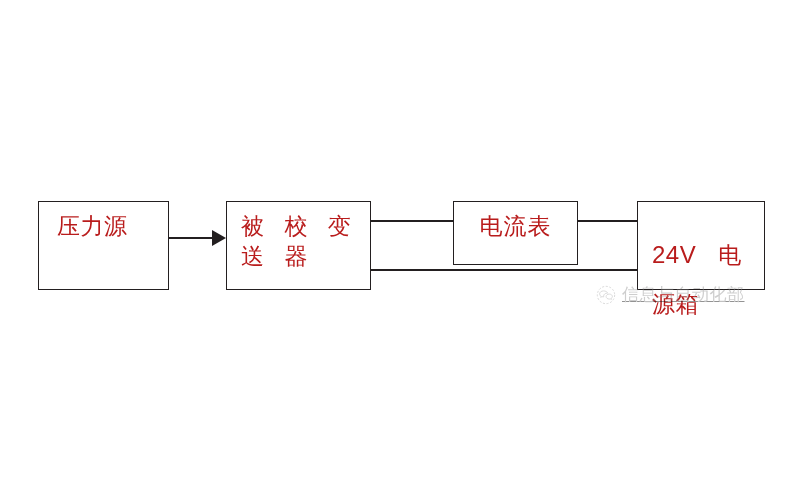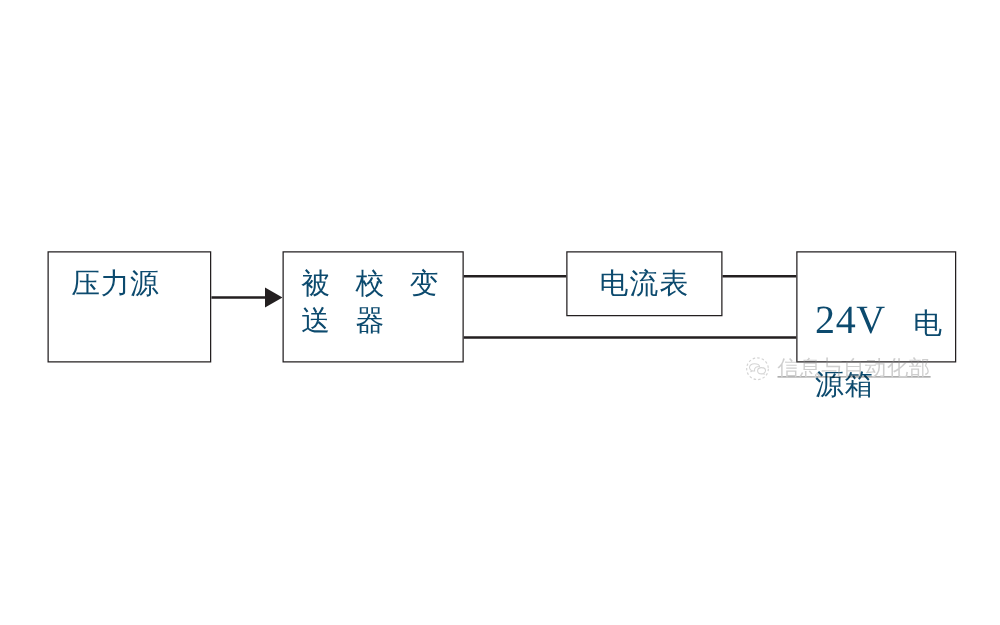--- a/index.html
+++ b/index.html
@@ -23,21 +23,21 @@
     position: absolute;
     box-sizing: border-box;
     border: 1.6px solid #231f20;
     background: #ffffff;
     z-index: 3;
   }
   .block .label {
     position: absolute;
     left: 0;
     right: 0;
-    color: #0c4a6e;
+    color: #b91c1c;
     font-size: 23px;
     line-height: 30px;
     white-space: pre-line;
   }
 
   
   #box-pressure-source {
     left: 38px;
     top: 201px;
     width: 131px;
@@ -61,42 +61,42 @@
     top: 9px;
     padding-left: 14px;
     letter-spacing: 7px;
   }
 
   
   #box-ammeter {
     left: 453px;
     top: 201px;
     width: 125px;
-    height: 52px;
+    height: 64px;
   }
   #box-ammeter .label {
     top: 9px;
     text-align: center;
     letter-spacing: 1px;
   }
 
   
   #box-power-supply {
     left: 637px;
     top: 201px;
     width: 128px;
     height: 89px;
   }
   #box-power-supply .label {
     top: 8px;
     padding-left: 14px;
   }
   #box-power-supply .serif-num {
-    font-family: Liberation Serif, serif;
-    font-size: 32px;
+    font-family: Liberation Sans, sans-serif;
+    font-size: 24px;
     letter-spacing: 0.5px;
   }
   #box-power-supply .cjk {
     letter-spacing: 0.5px;
   }
   #box-power-supply .line2 {
     display: block;
     margin-top: 19px;
   }
 

